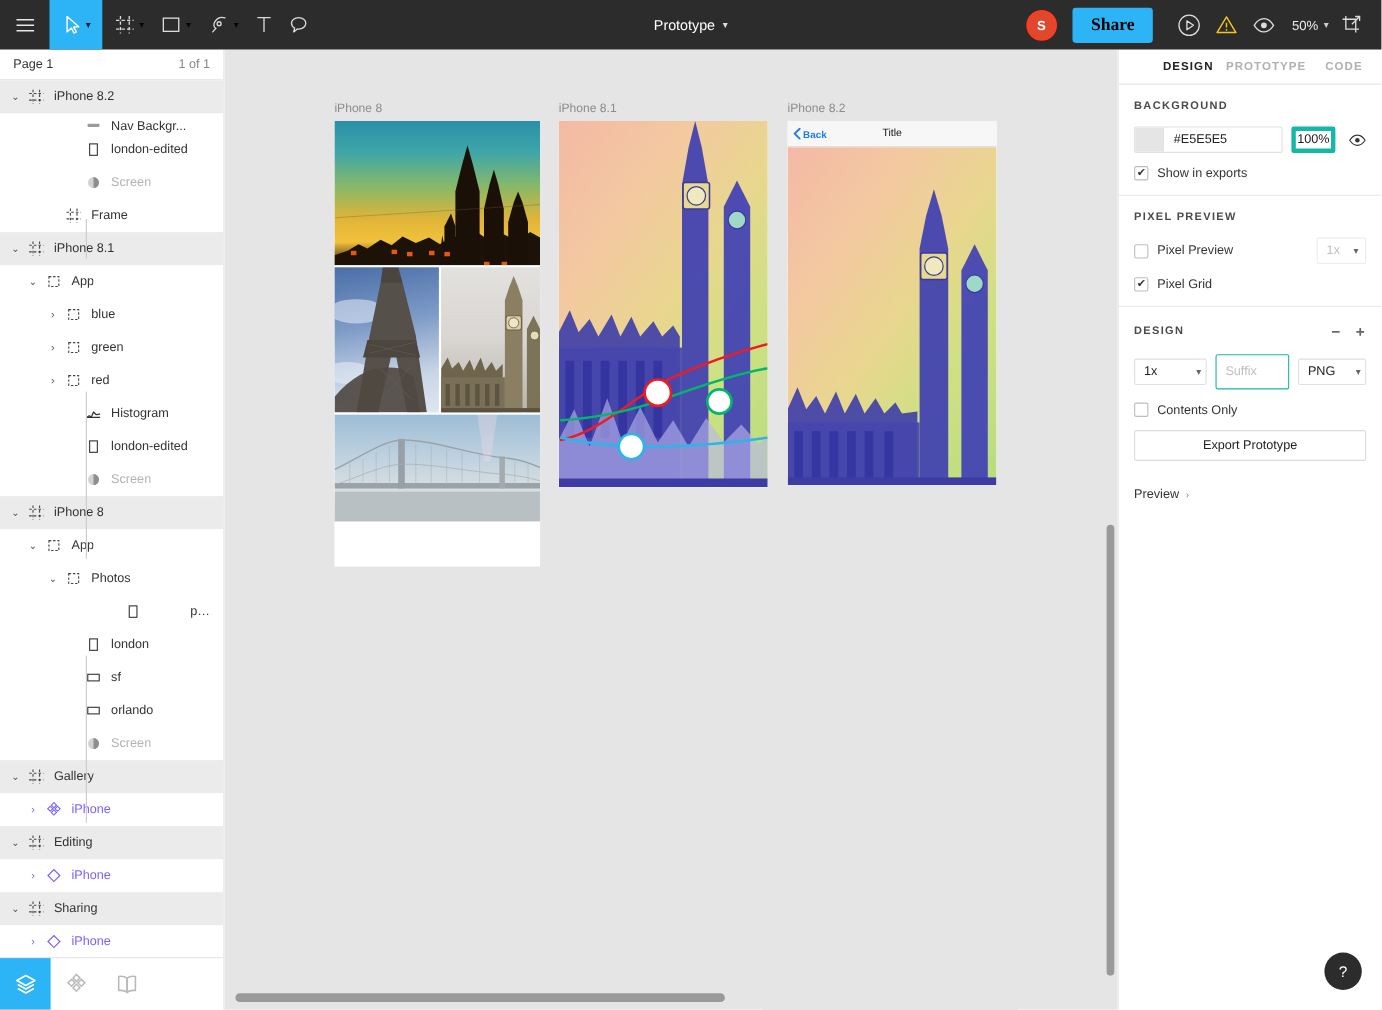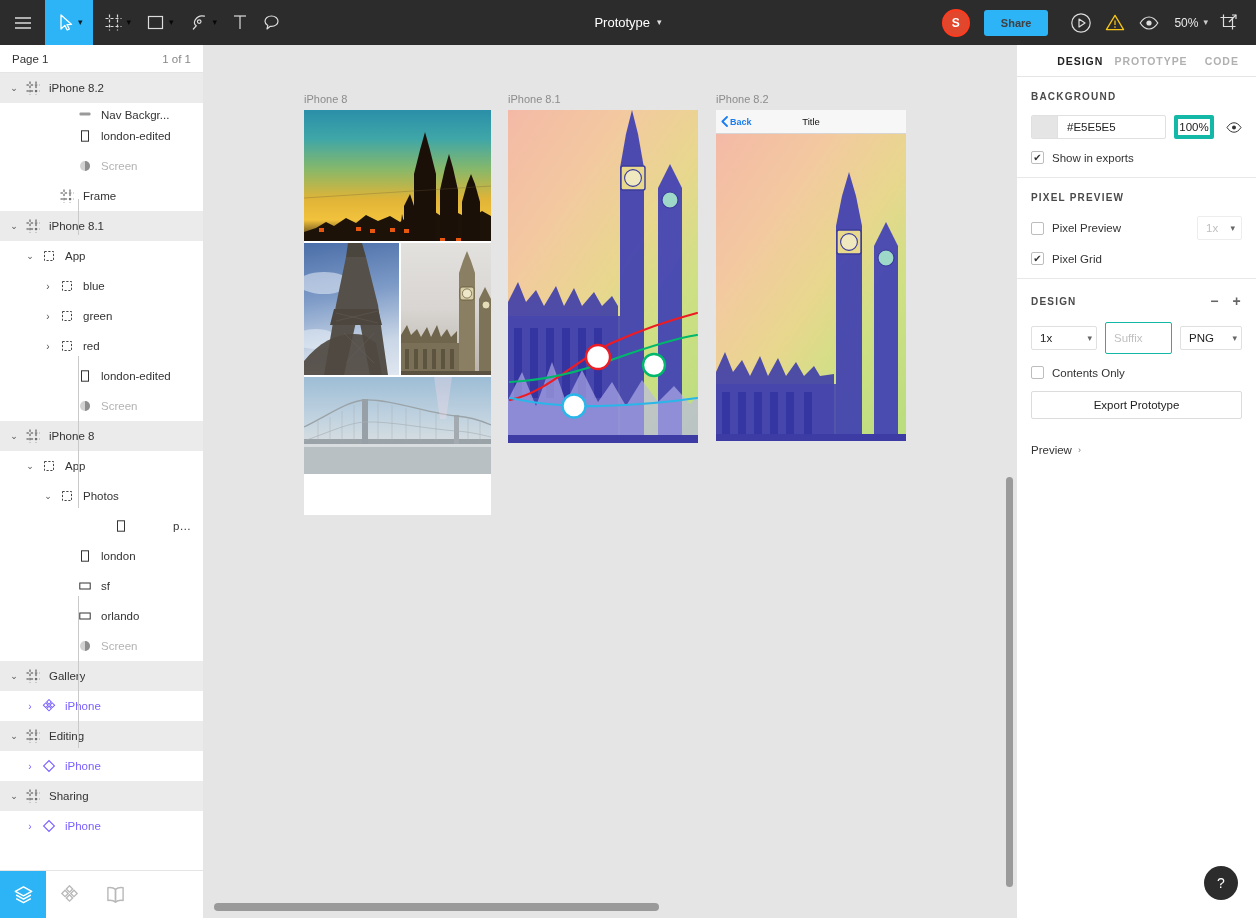--- a/index.html
+++ b/index.html
@@ -38,23 +38,23 @@
     position: absolute; right: 0; top: 0; height: 45px;
     display: flex; align-items: center; gap: 0; padding-right: 10px;
   }
   .avatar {
     width: 28px; height: 28px; border-radius: 50%;
     background: #e0472d; color: #fff; font-size: 12px; font-weight: bold;
     display: flex; align-items: center; justify-content: center;
     border: 2px solid #ff3b1f; margin-right: 14px;
   }
   .share-btn {
-    background: #2cb4f6; color: #404040; font-size: 11px; font-weight: bold;
+    background: #2cb4f6; color: #000000; font-size: 16px; font-weight: bold;
     padding: 7px 17px; border-radius: 3px; border: none; margin-right: 16px;
-    font-family: Liberation Sans, sans-serif; cursor: pointer;
+    font-family: Liberation Serif, serif; cursor: pointer;
   }
   .tb-ico { width: 34px; height: 45px; display: flex; align-items: center; justify-content: center; color:#ddd; }
   .zoom-lbl { color: #eaeaea; font-size: 12px; display: flex; align-items: center; padding: 0 4px 0 8px; }
 
   
   .left {
     position: absolute; top: 45px; left: 0; width: 204px; height: 873px;
     background: #fff; border-right: 1px solid #e5e5e5;
     display: flex; flex-direction: column; z-index: 20;
   }
@@ -445,20 +445,30 @@
           <span class="lbl">green</span>
         </div>
         <div class="lrow" style="padding-left: 40px;">
           <span class="arrow r">›</span>
           <span class="ico">
             <svg width="14" height="14" viewBox="0 0 14 14">
               <rect x="2.5" y="2.5" width="9" height="9" fill="none" stroke="#444" stroke-width="1" stroke-dasharray="2.2 1.6"></rect>
             </svg>
           </span>
           <span class="lbl">red</span>
+        </div>
+        <div class="lrow" style="padding-left: 58px;">
+          <span class="arrow">&nbsp;</span>
+          <span class="ico">
+            <svg width="14" height="14" viewBox="0 0 14 14">
+              <path d="M1 10.5 L3 9 L5 10 L7 5.5 L9.5 8 L13 7.5" fill="none" stroke="#333" stroke-width="1.1" stroke-linejoin="round"></path>
+              <path d="M1 10.5 h12" stroke="#333" stroke-width="1.1"></path>
+            </svg>
+          </span>
+          <span class="lbl">Histogram</span>
         </div>
         <div class="lrow" style="padding-left: 58px;">
           <span class="arrow">&nbsp;</span>
           <span class="ico">
             <svg width="14" height="14" viewBox="0 0 14 14">
               <rect x="3.5" y="1.8" width="7" height="10.4" fill="none" stroke="#333" stroke-width="1"></rect>
             </svg>
           </span>
           <span class="lbl">london-edited</span>
         </div>

